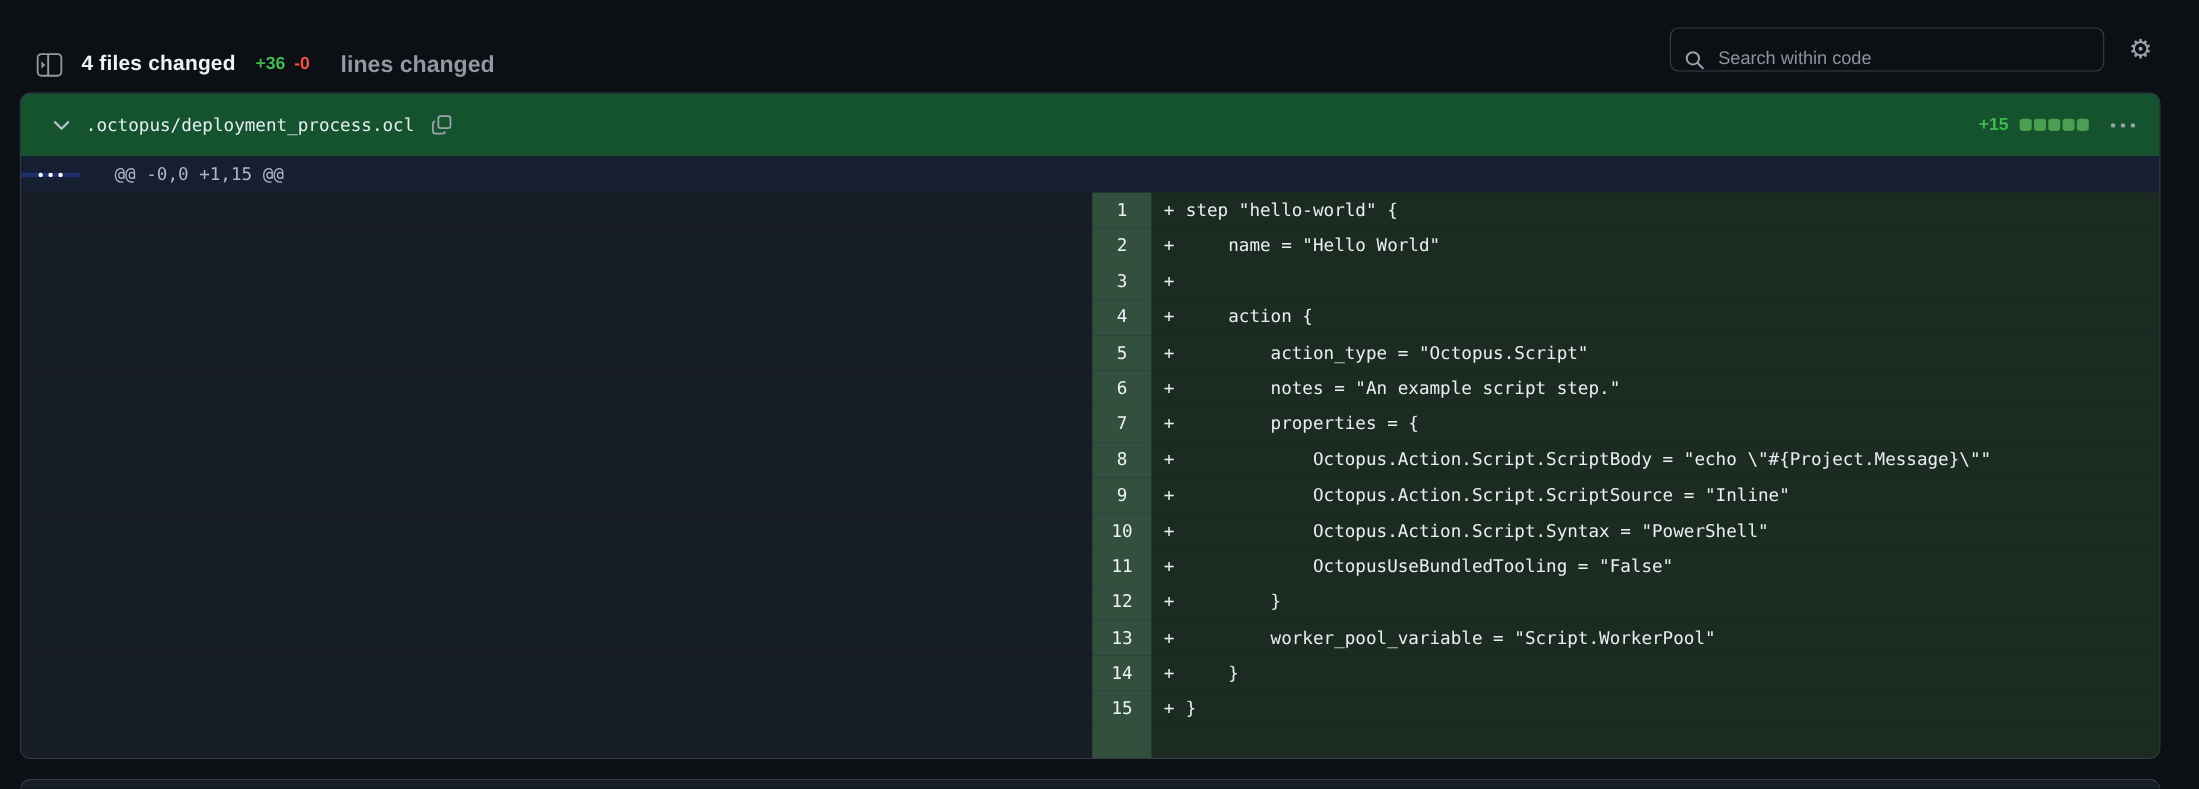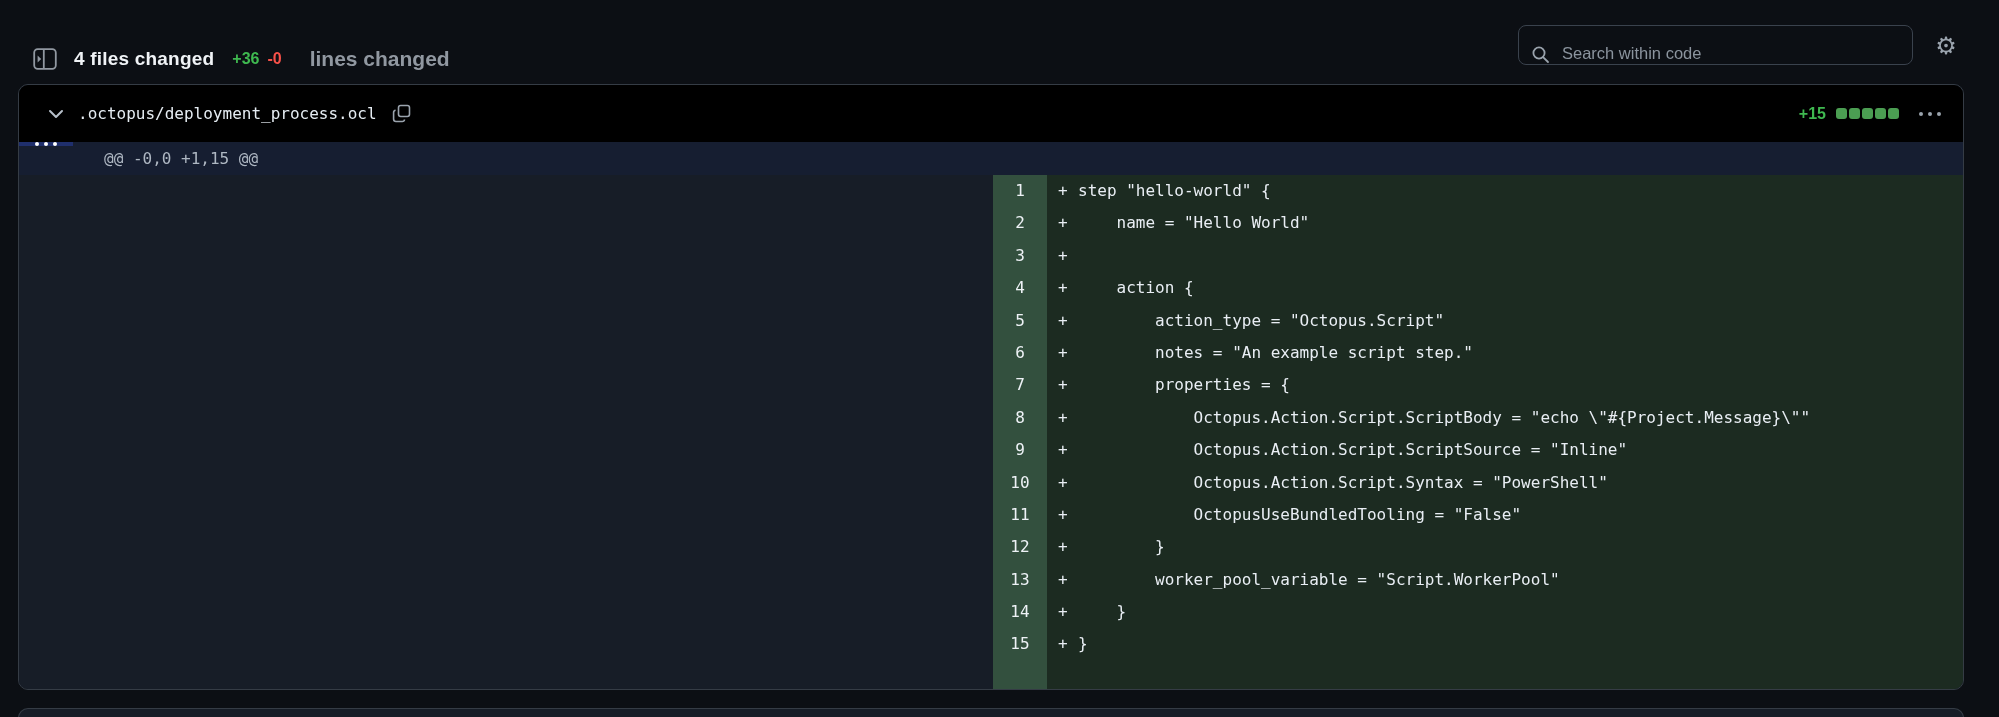--- a/index.html
+++ b/index.html
@@ -21,36 +21,36 @@
               padding:0 12px;background:#0c0f14;}
   .search-box input{flex:1;background:transparent;border:none;outline:none;color:#e6edf3;
                     font-size:16.5px;font-family:"Liberation Sans",sans-serif;margin-left:10px;}
   .search-box input::placeholder{color:#8b949e;}
   .gear-btn{position:absolute;left:1933px;top:33px;width:26px;height:26px;border:none;background:none;
             color:#9aa3ad;font-size:24px;line-height:26px;padding:0;cursor:pointer;text-align:center;}
 
   
   .card{position:absolute;left:18px;top:84px;width:1946px;height:606px;box-sizing:border-box;
         border:1px solid #353c45;border-radius:10px;background:#171d27;overflow:hidden;}
-  .file-header{height:57px;display:flex;align-items:center;padding:0 20px 0 27px;background:#000000;}
+  .file-header{height:57px;display:flex;align-items:center;padding:0 20px 0 27px;background:#14532d;}
   .chev-btn{background:none;border:none;color:#b7c0ca;padding:0;cursor:pointer;width:20px;height:20px;
             display:flex;align-items:center;justify-content:center;}
   .file-path{margin-left:12px;font-family:"DejaVu Sans Mono","Liberation Mono",monospace;
              font-size:16px;color:#e6edf3;}
   .copy-btn{background:none;border:none;color:#9aa3ad;padding:0;margin-left:14px;cursor:pointer;
             width:22px;height:22px;display:flex;align-items:center;justify-content:center;}
   .file-header .spacer{flex:1;}
   .file-adds{font-size:16px;font-weight:700;color:#3fb950;margin-right:10px;}
   .diffstat{display:flex;gap:2px;margin-right:18px;}
   .diffstat .sq{width:11px;height:11px;border-radius:3px;background:#4b9e52;}
   .kebab-btn{background:none;border:none;padding:0 2px;cursor:pointer;display:flex;gap:5px;align-items:center;}
   .kebab-btn i{width:4px;height:4px;border-radius:50%;background:#9aa3ad;display:block;}
 
   
-  .hunk-row{height:33px;background:#161e31;display:flex;align-items:flex-start;}
+  .hunk-row{height:33px;background:#161e31;display:flex;align-items:center;}
   .hunk-expand{width:54px;background:#1f2f6d;border:none;cursor:pointer;display:flex;gap:5px;
                align-items:center;justify-content:center;padding:0;}
   .hunk-expand i{width:4px;height:4px;border-radius:50%;background:#ffffff;display:block;}
   .hunk-text{margin-left:31px;align-self:center;font-family:"DejaVu Sans Mono","Liberation Mono",monospace;
              font-size:16px;color:#aeb7c2;}
 
   
   .rows{position:relative;}
   .drow{display:grid;grid-template-columns:974px 54px 1fr;height:32.4px;}
   .cell-old{background:#171d27;}

